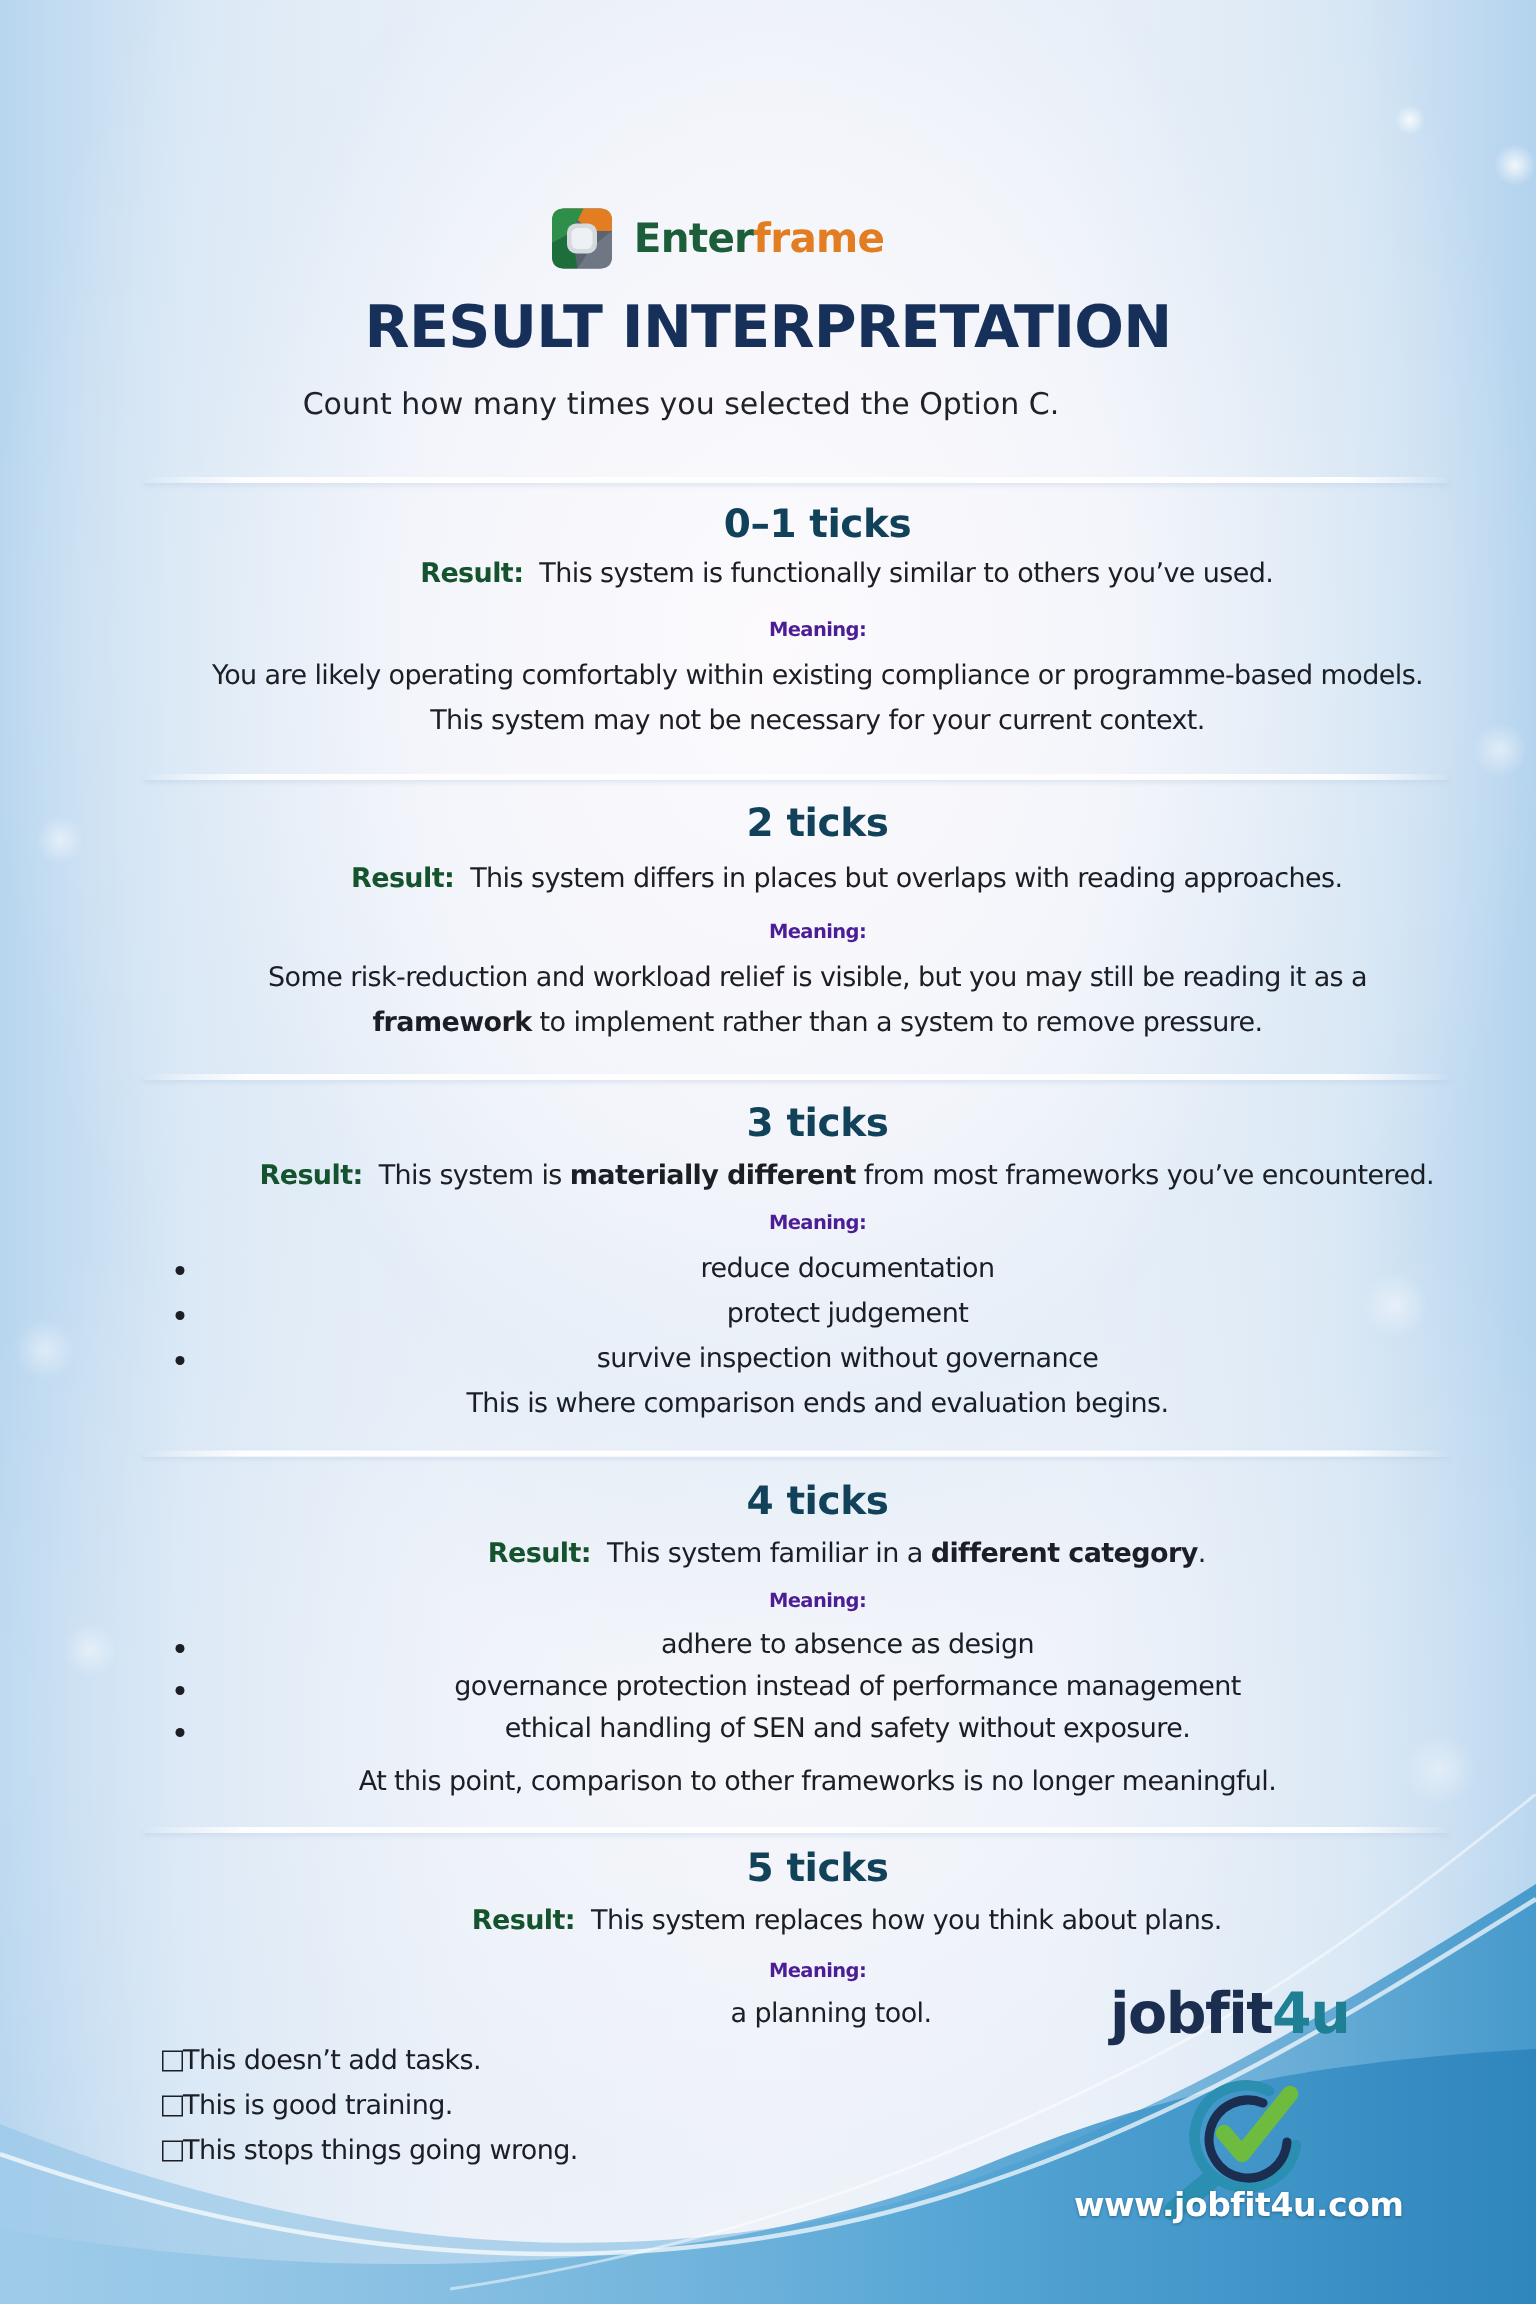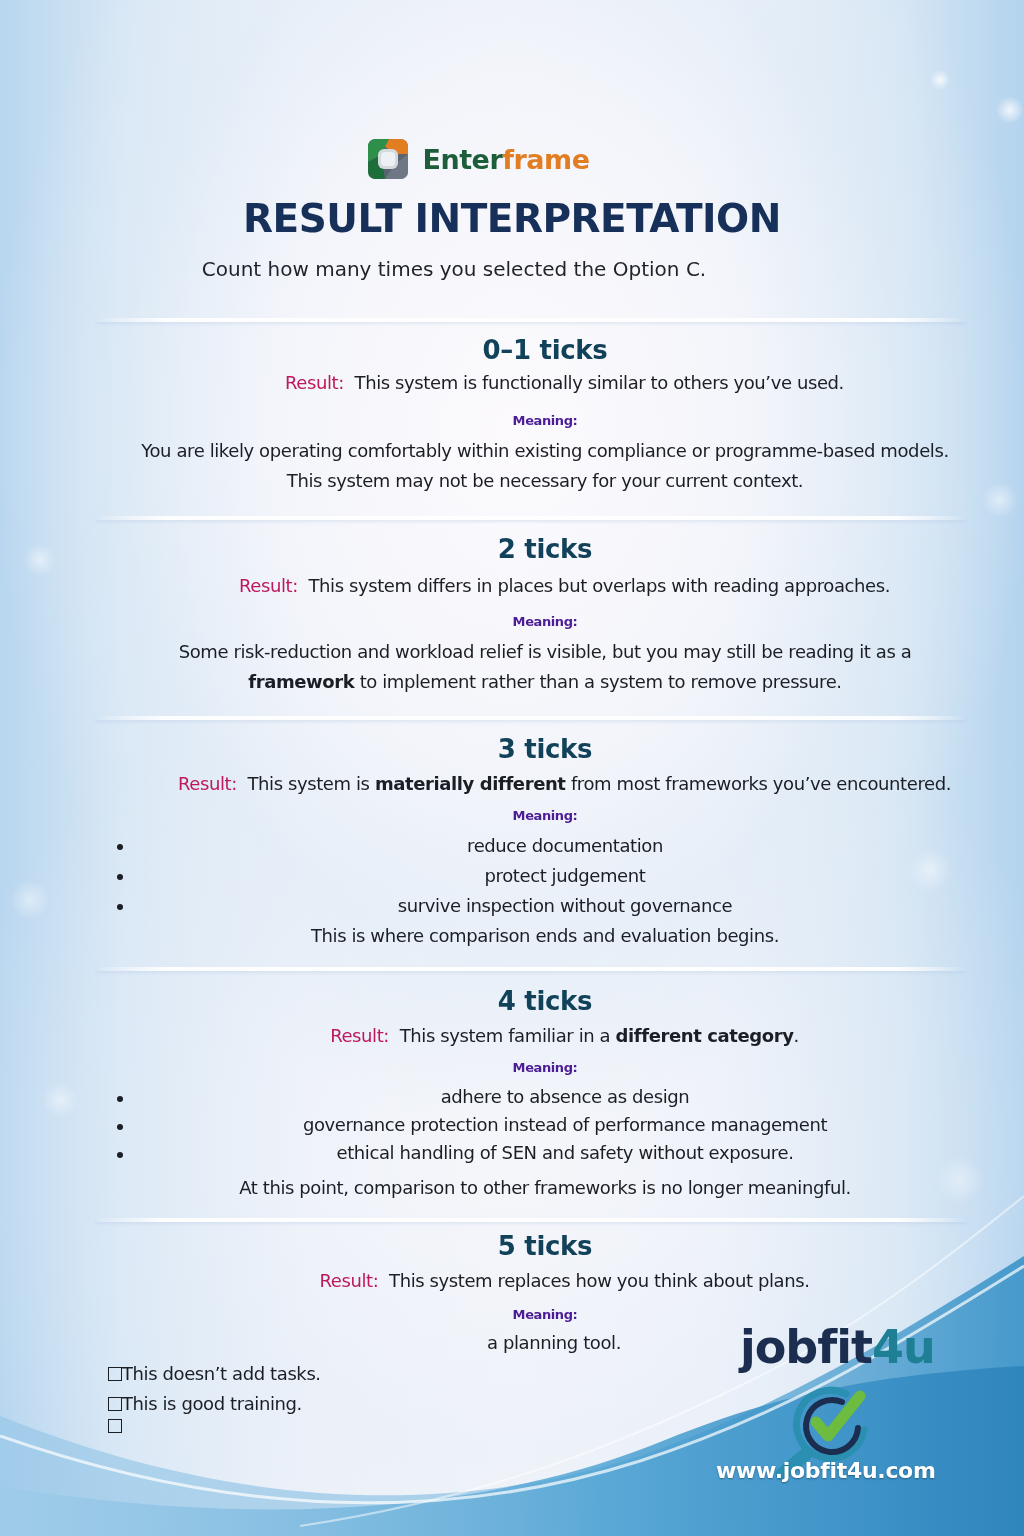--- a/index.html
+++ b/index.html
@@ -59,39 +59,39 @@
 
     .section { position: absolute; left: 95px; width: 900px; text-align: center; }
     .sec-head {
       font-family: "DejaVu Sans", sans-serif; font-weight: bold; font-size: 26px;
       color: #12425a; letter-spacing: -0.3px; line-height: 32px;
     }
     .line {
       font-family: "DejaVu Sans", sans-serif; font-size: 18px; line-height: 30px; color: #1b1e24;
       white-space: nowrap; letter-spacing: -0.4px;
     }
-    .lbl { font-weight: normal; color: #be185d; margin-left: 39px; }
+    .lbl { font-weight: bold; color: #14532d; margin-left: 39px; }
     .meaning { font-weight: bold; color: #4c1d95; font-size: 13px; line-height: 30px; letter-spacing: -0.4px; }
     strong { font-weight: bold; color: #1b1e24; }
     .bullets { list-style: none; padding-left: 20px; }
     .bullets li { position: relative; padding-left: 20px; }
     .bullets li::before {
       content: ""; position: absolute; left: 2px; top: 13px; width: 6px; height: 6px; border-radius: 50%; background: #1b1e24;
     }
     .checks { list-style: none; padding-left: 13px; }
     .checks li { display: flex; align-items: center; }
     .cbox {
       display: inline-block; width: 14px; height: 14px; border: 1.5px solid #1b1e24; background: transparent;
     }
 
     .jobfit {
       position: absolute; left: 740px; top: 1320px; width: 220px;
     }
     .jobfit-word {
-      font-family: "DejaVu Sans", sans-serif; font-weight: bold; font-size: 46px; letter-spacing: -1px;
+      font-family: "DejaVu Sans", sans-serif; font-weight: bold; font-size: 38px; letter-spacing: -1px;
     }
     .jobfit-word .j1 { color: #1b2e4f; }
     .jobfit-word .j2 { color: #1f7f95; }
     .jobfit-icon { position: absolute; left: 28px; top: 52px; width: 120px; height: 110px; }
     .url {
       position: absolute; left: 716px; top: 1458px;
       font-family: "DejaVu Sans", sans-serif; font-weight: bold; font-size: 22px; color: #ffffff;
       text-shadow: 0 1px 2px rgba(10,50,80,0.5); letter-spacing: -0.3px;
     }
   </style>
@@ -196,20 +196,21 @@
       <li class="line">
           <span class="cbox"></span>
           <span>This doesn’t add tasks.</span>
         </li>
       <li class="line">
           <span class="cbox"></span>
           <span>This is good training.</span>
         </li>
       <li class="line">
           <span class="cbox"></span>
+          <span>This stops things going wrong.</span>
         </li>
     </ul>
   </section>
 
   <div class="jobfit">
     <div class="jobfit-word"><span class="j1">jobfit</span><span class="j2">4u</span></div>
     <svg class="jobfit-icon" viewBox="0 0 120 110">
       <path d="M78,22 A34,34 0 1 0 96,58" fill="none" stroke="#2a8fb0" stroke-width="7" stroke-linecap="round"></path>
       <path d="M74,30 A26,26 0 1 0 90,56" fill="none" stroke="#1b2e4f" stroke-width="6" stroke-linecap="round"></path>
       <path d="M48,50 L60,64 L92,24" fill="none" stroke="#6dbb3f" stroke-width="11" stroke-linecap="round" stroke-linejoin="round"></path>

